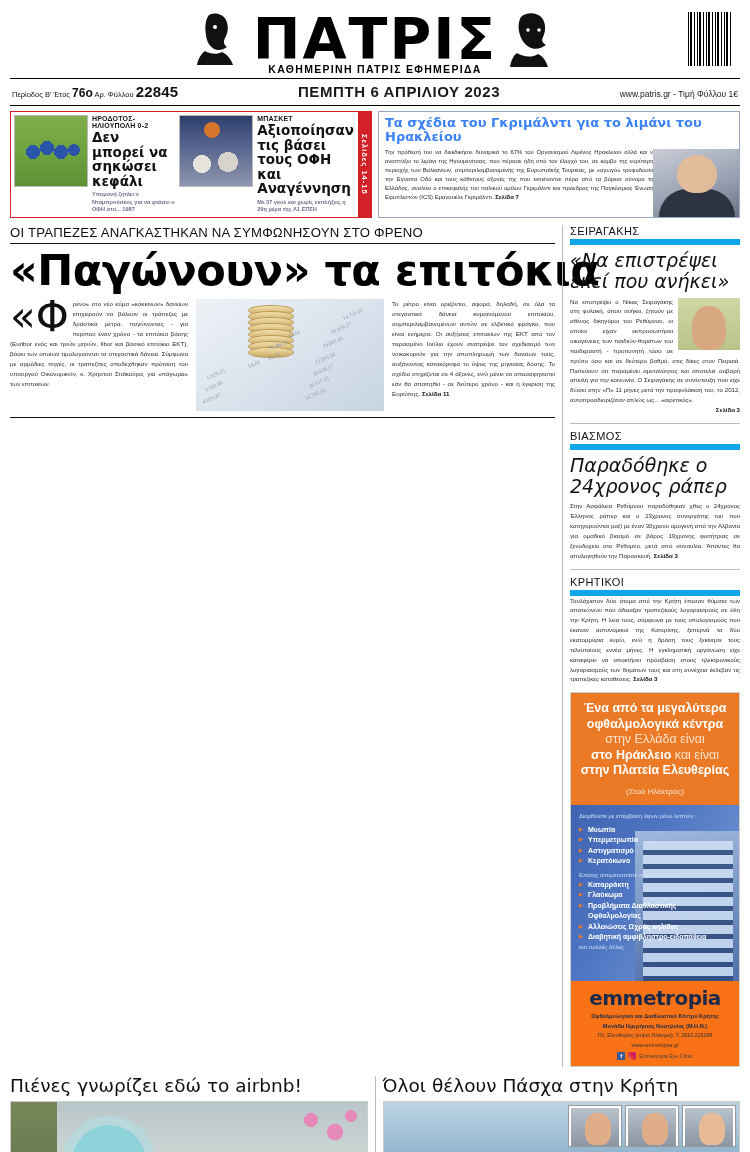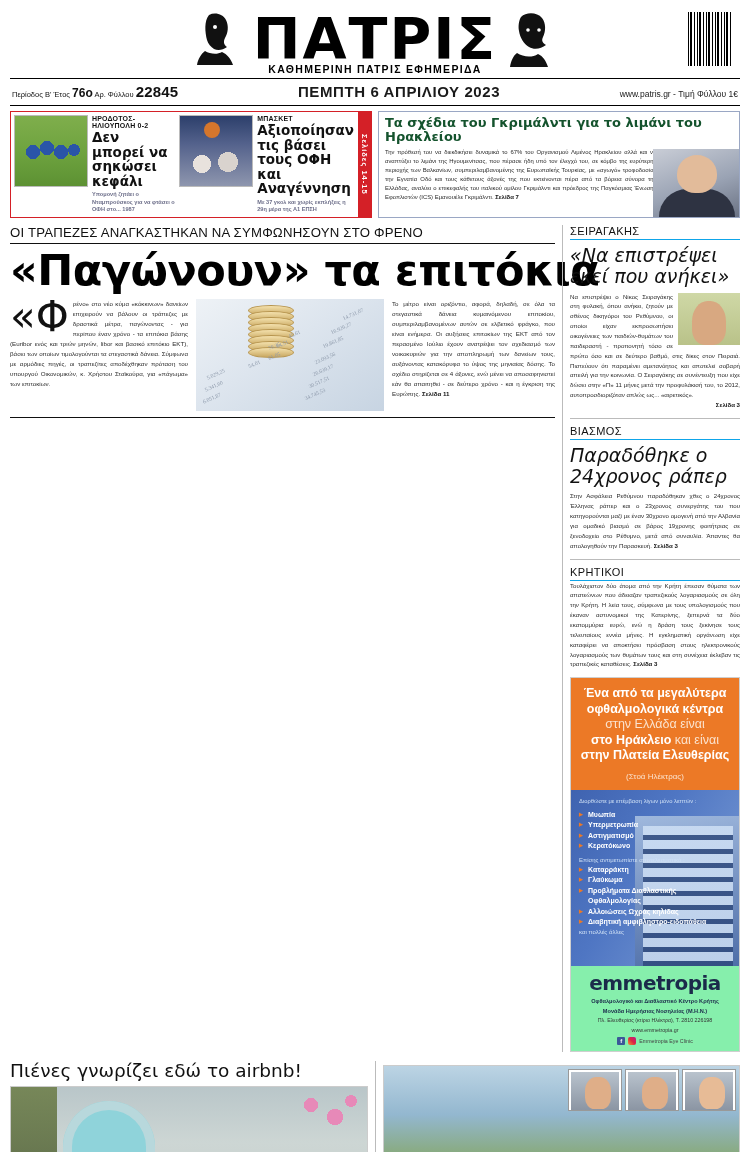--- a/index.html
+++ b/index.html
@@ -48,21 +48,21 @@
   .ph-basket::before { content:""; position:absolute; left:8px; top:26px; width:58px; height:44px;
     background: radial-gradient(circle at 14px 22px,#e8e2dd 0 9px,transparent 9px), radial-gradient(circle at 40px 20px,#d9d3ce 0 10px,transparent 10px); }
   .sp-txt { flex: 1; min-width: 0; }
   .sp-kicker { font-size: 7px; font-weight: 700; letter-spacing: .2px; color: #111; }
   .sp-head { font-size: 13.5px; font-weight: 700; line-height: 1.08; color: #111; margin-top: 1px; font-family:"DejaVu Sans",sans-serif; }
   .sp-sub { font-size: 5.6px; font-weight: 700; color: #6d6f8a; line-height: 1.35; margin-top: 3px; }
   .sp-pages { position: absolute; right: 0; top: 0; bottom: 0; width: 13px; background: #d42027; color: #fff;
     font-size: 7.5px; font-weight: 700; writing-mode: vertical-rl; display: flex; align-items: center; justify-content: center; letter-spacing: 1px; }
 
   .portbox { flex: 1; border: 1px solid #9aa7c4; position: relative; overflow: hidden; background:#fff; padding: 4px 6px; }
-  .pb-head { font-size: 13px; font-weight: 700; color: #14532d; font-family:"DejaVu Sans",sans-serif; line-height:1.1; }
+  .pb-head { font-size: 13px; font-weight: 700; color: #3b82f6; font-family:"DejaVu Sans",sans-serif; line-height:1.1; }
   .pb-body { font-size: 5.9px; line-height: 1.55; color: #2a2a2a; margin-top: 3px; width: 78%; text-align: justify; }
   .pb-page { font-size: 6px; font-weight: 700; color: #111; }
   .pb-photo { position: absolute; right: 0; bottom: 0; width: 86px; height: 68px;
     background: linear-gradient(160deg,#c9cdd6 0%, #9aa3b4 55%, #6b7384 100%); }
   .pb-photo::after { content:""; position:absolute; left:24px; top:6px; width:40px; height:38px; border-radius:50% 50% 45% 45%; background:#e2bb9a; }
   .pb-photo::before { content:""; position:absolute; left:6px; bottom:0; width:76px; height:28px; border-radius:36px 36px 0 0; background:#2e3342; }
 
   
   .lead { display: flex; gap: 7px; margin: 0 2px; }
   .lead-main { flex: 1 1 565px; min-width: 0; }
@@ -79,21 +79,21 @@
     background: linear-gradient(145deg,#eef2f6 0%,#dde5ee 45%,#c7d4e2 100%); }
   .coin-stack { position: absolute; left: 52px; top: 6px; width: 46px; height: 54px; }
   .coin-stack i { position: absolute; left: 0; width: 46px; height: 11px; border-radius: 50%;
     background: linear-gradient(#f4e1ad,#c9a861); border: .5px solid #b7954f; display:block; }
   .fig { position: absolute; font-size: 5.5px; color: #8e9aab; transform: rotate(-24deg); font-family:"Liberation Serif",serif; }
   .lc.three { flex: 1; }
   .lc b { font-weight: 700; color: #111; }
 
   
   .right-col { flex: 0 0 178px; border-left: 1px solid #bbb; padding-left: 7px; }
-  .rc-kicker { font-size: 11px; letter-spacing: .4px; border-bottom: 1px solid #0ea5e9; padding-bottom: 2px; color:#111; }
+  .rc-kicker { font-size: 11px; letter-spacing: .4px; border-bottom: 6px solid #0ea5e9; padding-bottom: 2px; color:#111; }
   .rc-head { font-family: "DejaVu Sans", sans-serif; font-size: 19px; font-weight: 400; line-height: 1.12; margin: 5px 0 4px; color:#111;font-style:italic; }
   .rc-body { font-size: 6.1px; line-height: 1.62; text-align: justify; color: #2a2a2a; }
   .rc-body b { font-weight: 700; color:#111; }
   .rc-photo { float: right; width: 62px; height: 52px; margin: 1px 0 3px 5px;
     background: linear-gradient(#cfd8a6,#b9c289); position: relative; }
   .rc-photo::after { content:""; position:absolute; left:14px; top:8px; width:34px; height:44px; border-radius:46% 46% 36% 36%; background:#d8a881; }
   .rc-sep { border-top: 1px solid #bbb; margin: 8px 0 6px; }
 
   
   .ad-ophthal { margin-top: 8px; border: 1px solid #cfcfcf; overflow: hidden; }
@@ -105,21 +105,21 @@
   .ad-mid .intro { font-size: 5.8px; color: #cfe0f5; line-height: 1.4; }
   .ad-list { margin-top: 5px; }
   .ad-list li { list-style: none; font-size: 7px; font-weight: 700; color: #fff; line-height: 1.5; position: relative; padding-left: 9px; }
   .ad-list li::before { content: "\25B6"; position: absolute; left: 0; top: 1px; font-size: 5px; color: #ec7926; }
   .ad-list li.plain { font-weight: 400; color: #cfe0f5; font-size: 6px; padding-left: 0; }
   .ad-list li.plain::before { content: none; }
   .ad-bldg { position: absolute; right: 0; bottom: 0; width: 104px; height: 150px;
     background: linear-gradient(170deg,#9fb8dd,#4e6ea8); }
   .ad-bldg::after { content:""; position:absolute; inset: 10px 6px 0 8px;
     background: repeating-linear-gradient(#cfe0f5 0 9px, #2f4a7d 9px 14px); opacity:.85; }
-  .ad-bot { background: #86efac; text-align: center; padding: 5px 4px 6px; }
+  .ad-bot { background: #f97316; text-align: center; padding: 5px 4px 6px; }
   .ad-logo { font-size: 20px; font-weight: 700; letter-spacing: -.5px; color: #1b2a4a; font-family:"DejaVu Sans",sans-serif; }
   .ad-l1 { font-size: 5.6px; font-weight: 700; color: #1b2a4a; margin-top: 2px; line-height: 1.45; }
   .ad-l2 { font-size: 5.3px; color: #333; margin-top: 2px; line-height: 1.45; }
   .ad-social { margin-top: 3px; font-size: 5.3px; color: #444; display: flex; align-items: center; justify-content: center; gap: 3px; }
   .fbico { width: 8px; height: 8px; background: #3b5998; color: #fff; font-size: 6px; font-weight: 700; display:inline-flex; align-items:center; justify-content:center; border-radius:1px; }
   .igico { width: 8px; height: 8px; background: linear-gradient(45deg,#f09433,#dc2743,#bc1888); border-radius: 2px; }
 
   
   .midfeat { display: flex; gap: 7px; margin: 9px 2px 0; }
   .mf { flex: 1; min-width: 0; }
@@ -328,20 +328,21 @@
       <div class="mf-head">Πιένες γνωρίζει εδώ το airbnb!</div>
       <div class="mf-photo ph-door">
         <div class="vine"></div>
         <div class="arch"></div>
 
         <div class="flower"></div>
       </div>
 
     </div>
     <div class="mf">
+      <div class="mf-head">Όλοι θέλουν Πάσχα στην Κρήτη</div>
       <div class="mf-photo ph-chair">
 
         <div class="faces">
           <div class="face-card">
             <div class="face-img"></div>
 
           </div>
           <div class="face-card">
             <div class="face-img"></div>
 

